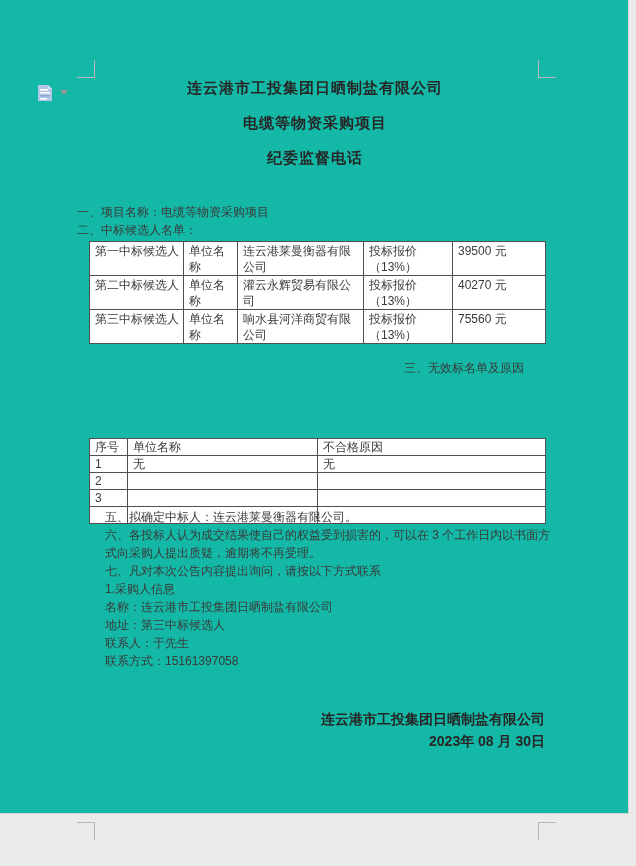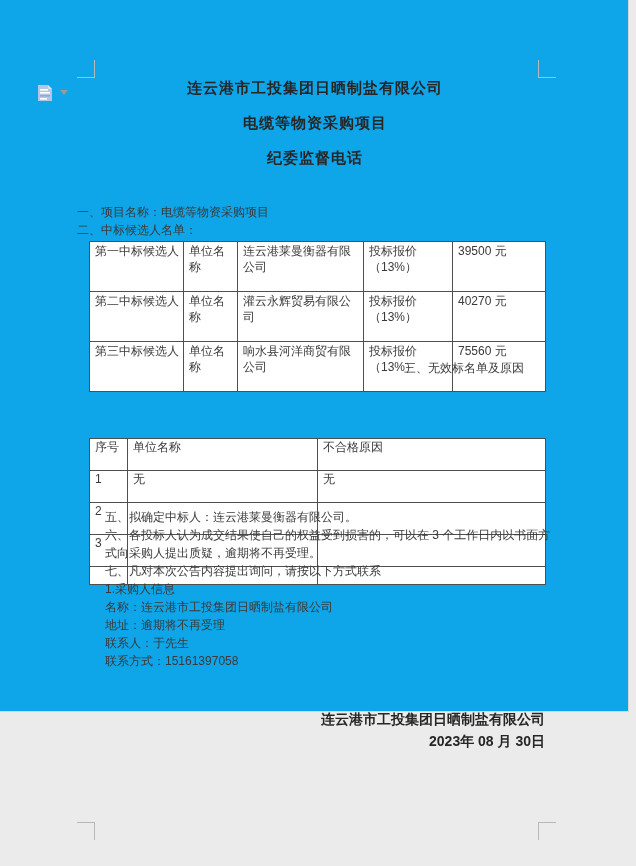--- a/index.html
+++ b/index.html
@@ -6,22 +6,22 @@
   html,body { width:636px; height:866px; }
   body {
     background:#ebebeb;
     font-family:"Liberation Sans","DejaVu Sans",sans-serif;
     color:#3a3a3a;
     position:relative;
     overflow:hidden;
   }
   .page {
     position:absolute; left:0; top:0;
-    width:629px; height:712px;
-    background:#0ea5e9;
+    width:629px; height:814px;
+    background:#14b8a6;
     border-right:1px solid #d6d6d6;
     border-bottom:1px solid #d6d6d6;
   }
   
   .crop { position:absolute; width:18px; height:18px; }
   .crop.tl { left:77px; top:60px;  border-right:1px solid #b8b8b8; border-bottom:1px solid #b8b8b8; }
   .crop.tr { left:538px; top:60px; border-left:1px solid #b8b8b8;  border-bottom:1px solid #b8b8b8; }
   .crop.bl { left:77px; top:822px; border-right:1px solid #b8b8b8; border-top:1px solid #b8b8b8; }
   .crop.br { left:538px; top:822px; border-left:1px solid #b8b8b8;  border-top:1px solid #b8b8b8; }
   
@@ -38,21 +38,21 @@
   .doc-title {
     position:absolute; left:60px; top:70px; width:510px;
     text-align:center; font-weight:bold; color:#262626;
     font-size:15px; line-height:35px; letter-spacing:1px;
   }
   .para { position:absolute; left:77px; width:447px; font-size:12px; line-height:18px; color:#3a3a3a; }
   .p-intro { top:203px; }
   .p-s3 { top:359px;text-align:right; }
   .p-body { top:508px;margin-left:28px; }
   table { border-collapse:collapse; table-layout:fixed; position:absolute; left:89px; background:#fff; }
-  td { border:1px solid #4f4f4f; vertical-align:top; padding:1px 4px 16px 5px; font-size:12px; line-height:16px; color:#3a3a3a; overflow:hidden; }
+  td { border:1px solid #4f4f4f; vertical-align:top; padding:1px 4px 0 5px; font-size:12px; line-height:16px; color:#3a3a3a; overflow:hidden; }
   .tbl-candidates { top:241px; width:456px; }
   .tbl-candidates td { height:34px; }
   .tbl-candidates col:nth-child(1){width:94px;}
   .tbl-candidates col:nth-child(2){width:54px;}
   .tbl-candidates col:nth-child(3){width:126px;}
   .tbl-candidates col:nth-child(4){width:89px;}
   .tbl-candidates col:nth-child(5){width:93px;}
   .tbl-invalid { top:394px; width:456px;margin-top:44px; }
   .tbl-invalid td { height:17px; line-height:14px; }
   .tbl-invalid col:nth-child(1){width:38px;}
@@ -168,21 +168,21 @@
       </tr>
     </tbody>
   </table>
 
   <div class="para p-body">
     <div>五、拟确定中标人：连云港莱曼衡器有限公司。</div>
     <div>六、各投标人认为成交结果使自己的权益受到损害的，可以在 3 个工作日内以书面方式向采购人提出质疑，逾期将不再受理。</div>
     <div>七、凡对本次公告内容提出询问，请按以下方式联系</div>
     <div>1.采购人信息</div>
     <div>名称：连云港市工投集团日晒制盐有限公司</div>
-    <div>地址：逾期将不再受理</div>
+    <div>地址：第三中标候选人</div>
     <div>联系人：于先生</div>
     <div>联系方式：15161397058</div>
   </div>
 
   <div class="footer">
     <div>连云港市工投集团日晒制盐有限公司</div>
     <div>2023年 08 月 30日</div>
   </div>
 
 </div>

